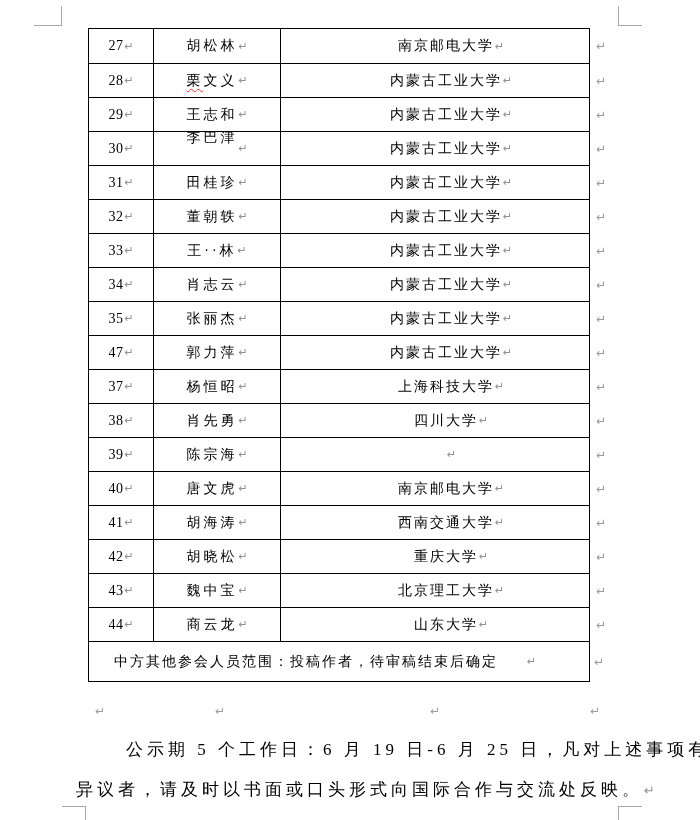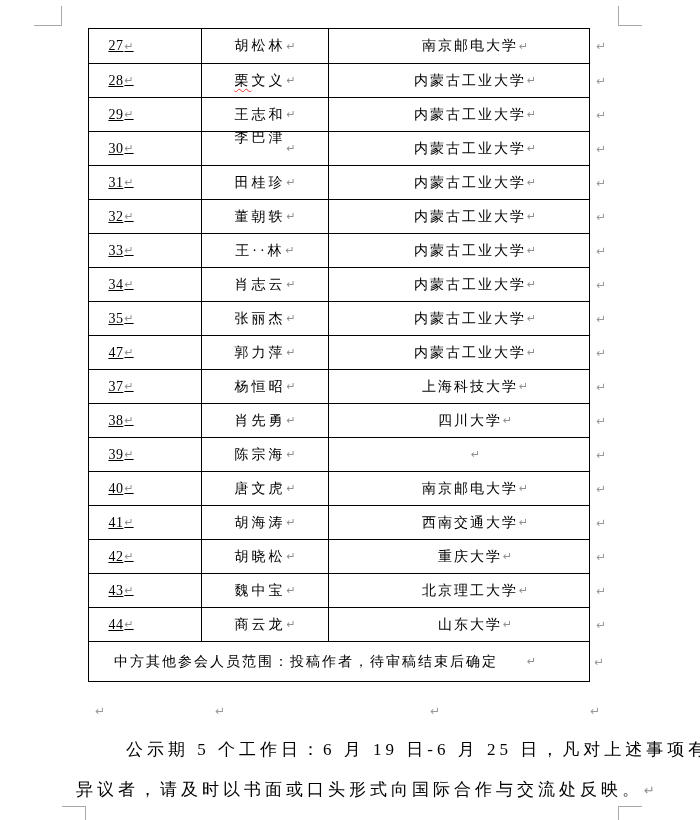--- a/index.html
+++ b/index.html
@@ -31,22 +31,22 @@
     border:1px solid #000;box-sizing:border-box;background:#fff;
   }
   .trow{
     display:flex;height:34px;position:relative;box-sizing:border-box;
   }
   .trow + .trow{border-top:1px solid #000;}
   .cell{
     display:flex;align-items:center;justify-content:center;
     box-sizing:border-box;font-size:14px;overflow:hidden;white-space:nowrap;
   }
-  .cell-no{width:64px;text-decoration:underline;}
-  .cell-name{width:127px;border-left:1px solid #000;letter-spacing:3px;margin-left:48px;}
+  .cell-no{width:64px;}
+  .cell-name{width:127px;border-left:1px solid #000;letter-spacing:3px;}
   .cell-uni{flex:1;border-left:1px solid #000;letter-spacing:2px;padding-left:32px;}
   .cell-no .num{font-family:"Liberation Serif",serif;letter-spacing:0.5px;}
   .pmark{
     font-family:"DejaVu Sans",sans-serif;color:#8f8f8f;font-size:11px;
     margin-left:1px;letter-spacing:0;line-height:1;
   }
   .row-end{
     position:absolute;right:-17px;top:50%;transform:translateY(-50%);
     font-family:"DejaVu Sans",sans-serif;color:#9a9a9a;font-size:12px;
   }

